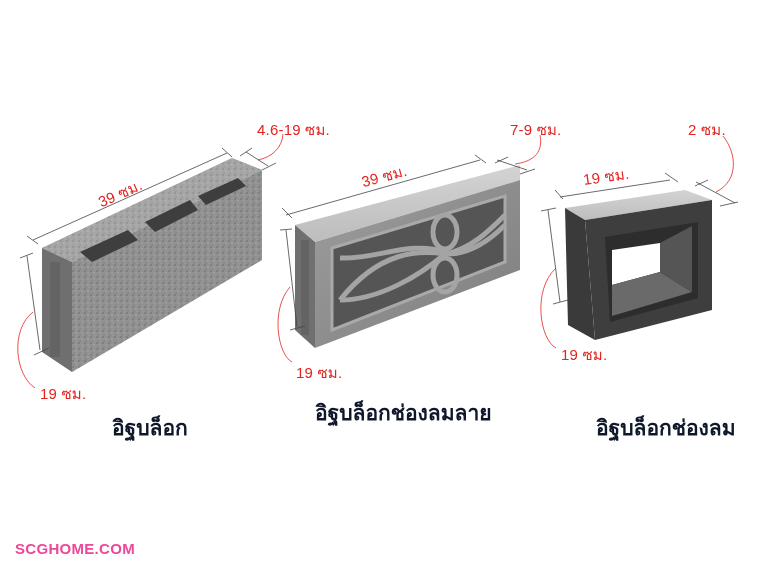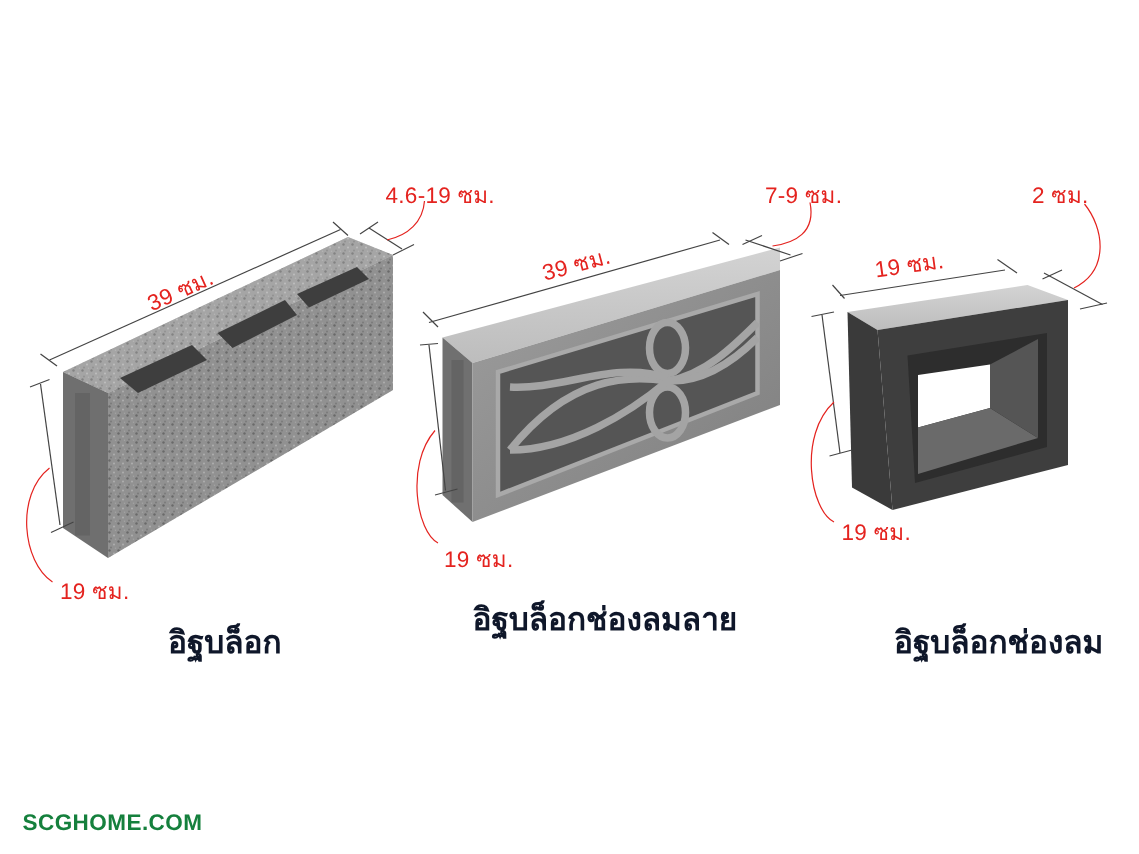--- a/index.html
+++ b/index.html
@@ -1,21 +1,21 @@
 <!DOCTYPE html>
 <html><head>
 <meta charset="utf-8">
 <style>
   html,body{margin:0;padding:0;background:#ffffff;}
   body{width:759px;height:569px;position:relative;overflow:hidden;font-family:"Liberation Sans","DejaVu Sans",sans-serif;}
   svg.stage{position:absolute;left:0;top:0;}
   .dim{position:absolute;color:#e4231f;font-size:15px;font-family:"Liberation Sans",sans-serif;white-space:nowrap;letter-spacing:0.2px;}
   .dim.rot{transform-origin:left bottom;}
   .caption{position:absolute;color:#0f172a;font-size:21px;font-weight:bold;font-family:"DejaVu Sans",sans-serif;white-space:nowrap;}
-  .brand{position:absolute;left:15px;top:540px;color:#15803d;font-size:15px;font-weight:bold;font-family:"Liberation Sans",sans-serif;letter-spacing:0.3px;}
+  .brand{position:absolute;left:15px;top:540px;color:#ec4899;font-size:15px;font-weight:bold;font-family:"Liberation Sans",sans-serif;letter-spacing:0.3px;}
 </style>
 </head>
 <body>
 
 <svg class="stage" width="759" height="569" viewBox="0 0 759 569">
   <defs>
     <pattern id="speckle" width="6" height="6" patternUnits="userSpaceOnUse">
       <rect width="6" height="6" fill="#8f8f8f"></rect>
       <circle cx="1" cy="1" r="0.8" fill="#5a5a5a"></circle>
       <circle cx="4" cy="3" r="0.7" fill="#b5b5b5"></circle>

